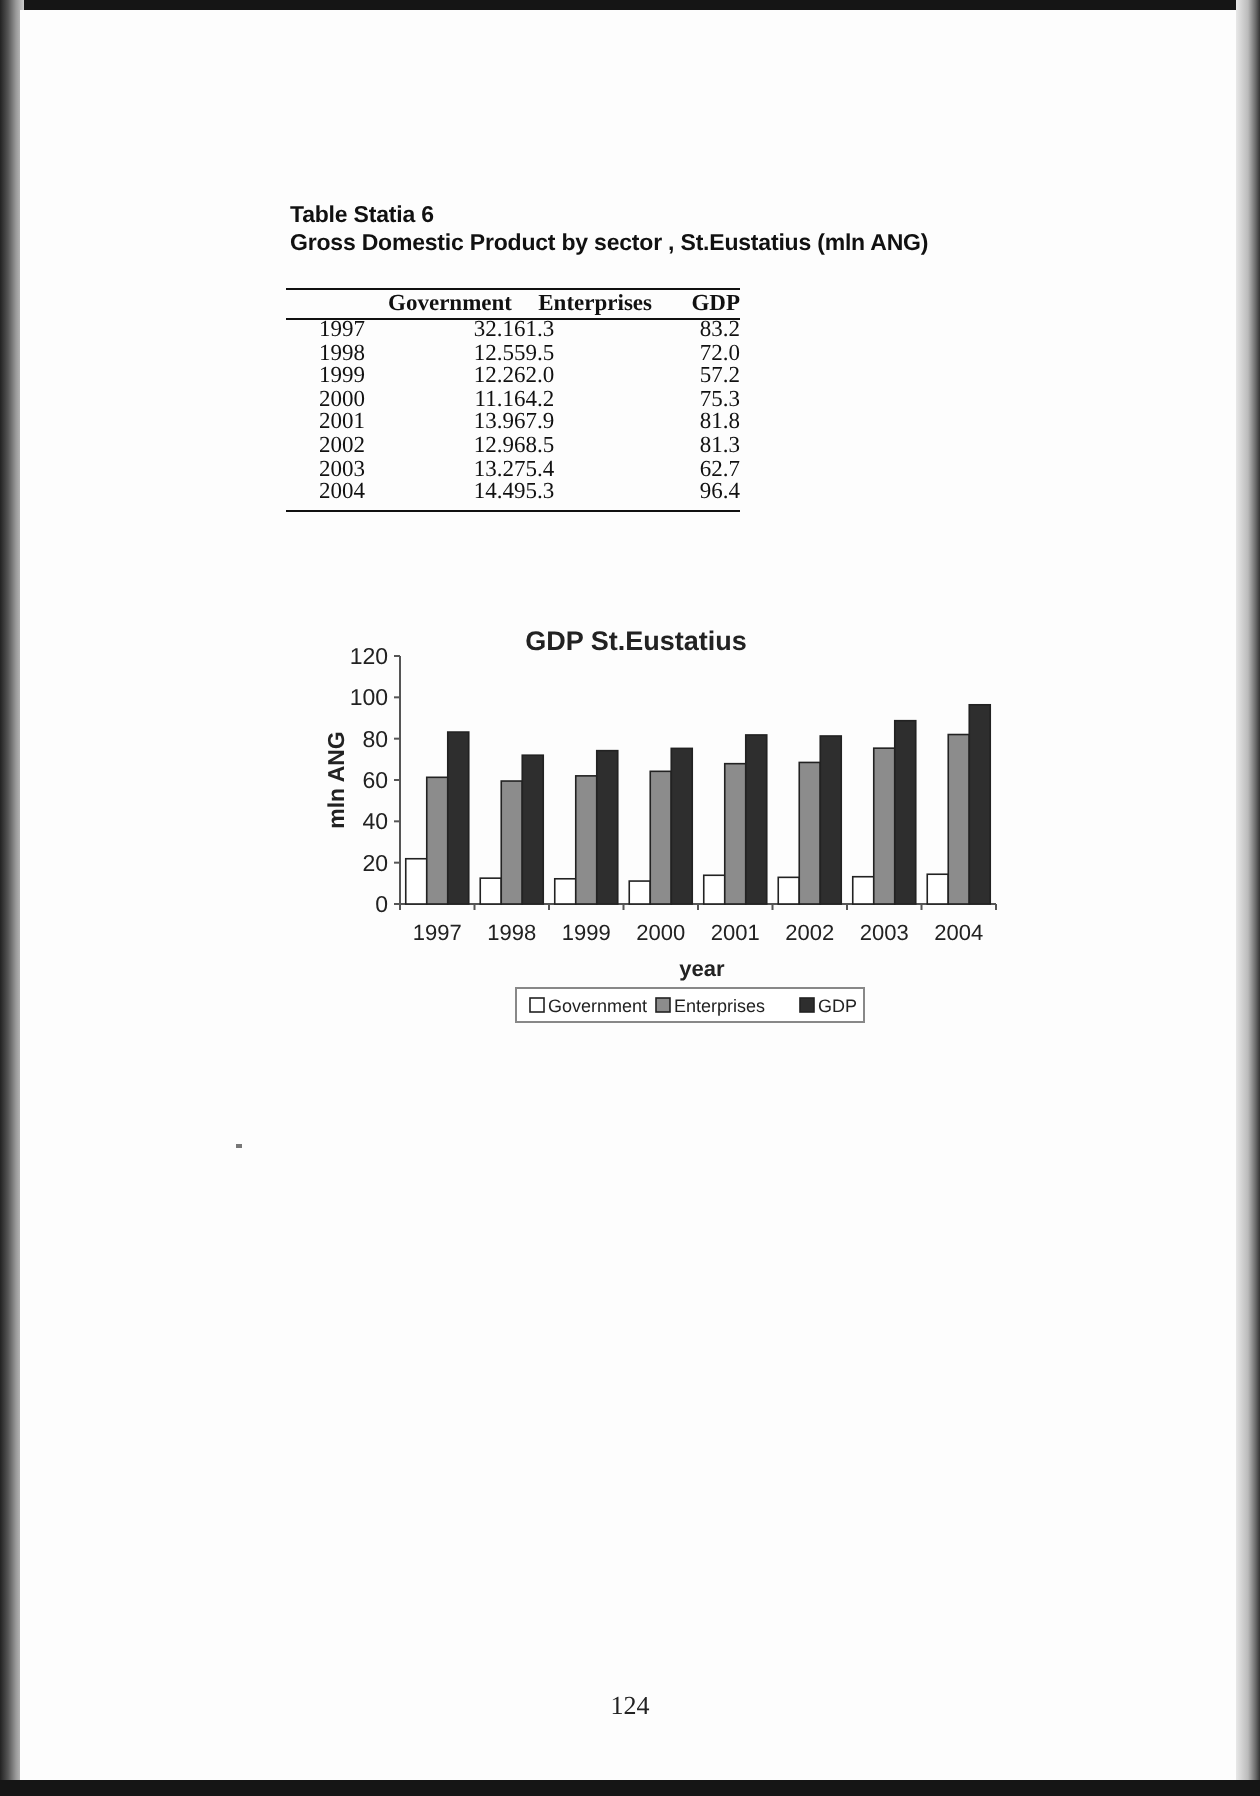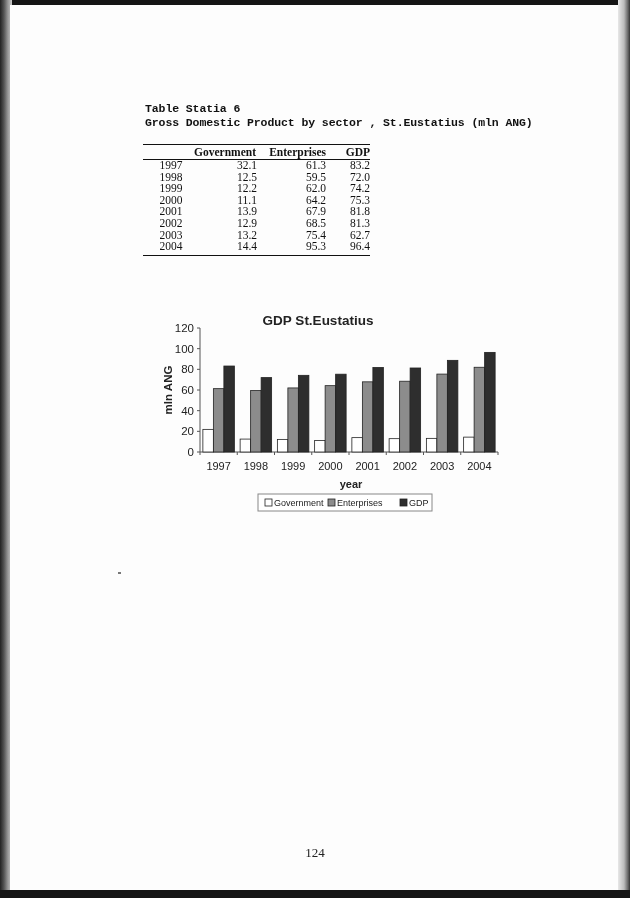--- a/index.html
+++ b/index.html
@@ -2,28 +2,28 @@
 <html><head>
 <meta charset="utf-8">
 <style>
   html, body { margin:0; padding:0; }
   body { width:630px; height:898px; position:relative; overflow:hidden; background:#111; font-family:"Liberation Sans", sans-serif; }
   .page { position:absolute; left:10px; top:5px; width:608px; height:886px; background:#fdfdfd; }
   .edge-left { position:absolute; left:0; top:0; width:12px; height:898px; background:linear-gradient(90deg,#222 0,#555 4px,#999 8px,#ccc 12px); }
   .edge-right { position:absolute; right:0; top:0; width:12px; height:898px; background:linear-gradient(90deg,#e8e8e8 0,#bbb 6px,#666 10px,#333 12px); }
   .edge-top { position:absolute; left:0; top:0; width:630px; height:6px; background:#151515; }
   .edge-bottom { position:absolute; left:0; bottom:0; width:630px; height:8px; background:#151515; }
-  .title { position:absolute; left:145px; font-weight:bold; font-size:11.5px; color:#111; white-space:nowrap; letter-spacing:-0.1px;font-family:Liberation Mono, monospace; }
+  .title { position:absolute; left:145px; font-weight:bold; font-size:11.5px; color:#111; white-space:nowrap; letter-spacing:-0.1px; }
   .tbl { position:absolute; left:143px; top:144px; width:227px; font-family:"Liberation Serif", serif; font-size:11.5px; color:#111; }
   .tbl .rule { height:0; border-top:1px solid #111; }
   .tbl .row { display:flex; height:11.6px; line-height:11.6px; }
   .tbl .hdr { height:14px; line-height:14px; font-weight:bold; border-bottom:1px solid #111; }
   .c0 { width:56px; text-align:center; }
   .c1 { width:58px; text-align:right; }
-  .c2 { width:69px; text-align:right; }
+  .c2 { width:69px; }
   .c3 { width:44px; text-align:right; }
   .hdr .c0 { width:113px; text-align:right; }
   .hdr .c1 { width:0; }
   .hdr .c2 { width:70px; text-align:right; }
   .tbl .bottom { border-top:1px solid #111; margin-top:2px; }
   .chart { position:absolute; left:140px; top:305px; width:380px; height:215px; }
   .chart svg { position:absolute; left:0; top:0; }
   .pagenum { position:absolute; left:0; width:630px; top:845px; text-align:center; font-family:"Liberation Serif", serif; font-size:13px; color:#222; }
   .mark { position:absolute; left:118px; top:572px; width:3px; height:2px; background:#777; }
 </style>
@@ -57,21 +57,21 @@
       <div class="row">
         <span class="c0">1998</span>
         <span class="c1">12.5</span>
         <span class="c2">59.5</span>
         <span class="c3">72.0</span>
       </div>
       <div class="row">
         <span class="c0">1999</span>
         <span class="c1">12.2</span>
         <span class="c2">62.0</span>
-        <span class="c3">74.2</span>
+        <span class="c3">57.2</span>
       </div>
       <div class="row">
         <span class="c0">2000</span>
         <span class="c1">11.1</span>
         <span class="c2">64.2</span>
         <span class="c3">75.3</span>
       </div>
       <div class="row">
         <span class="c0">2001</span>
         <span class="c1">13.9</span>

